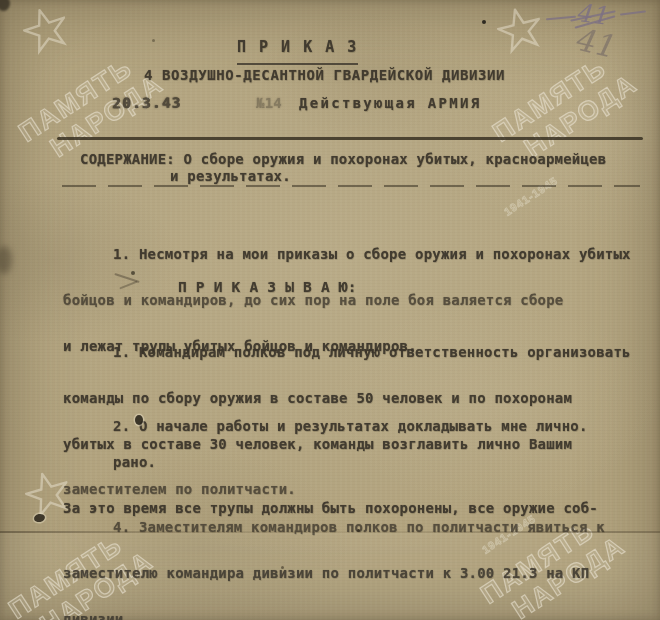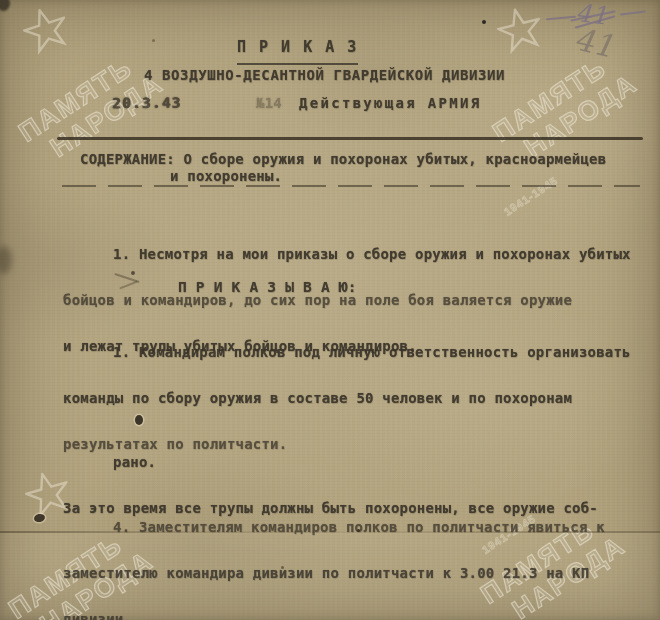--- a/index.html
+++ b/index.html
@@ -113,37 +113,41 @@
 
   <div class="t" style="left:237px;top:40px;font-size:15px;letter-spacing:2px;border-bottom:2.5px solid rgba(58,52,42,.85);padding-bottom:8px;">П Р И К А З</div>
   <div class="t" style="left:116px;top:68px;letter-spacing:.6px;margin-left:28px;">4 ВОЗДУШНО-ДЕСАНТНОЙ ГВАРДЕЙСКОЙ ДИВИЗИИ</div>
   <div class="t smudge" style="left:88px;top:96px;letter-spacing:1.5px;transform:rotate(-.5deg);">20.3.43</div>
   <div class="t faint" style="left:256px;top:96px;">№14</div>
   <div class="t" style="left:299px;top:96px;letter-spacing:2.3px;">Действующая АРМИЯ</div>
 
   <div class="rule" style="left:57px;top:137px;width:586px;height:3px;border-radius:2px;"></div>
 
   <div class="t" style="left:80px;top:152px;">СОДЕРЖАНИЕ: О сборе оружия и похоронах убитых, красноармейцев</div>
-  <div class="t" style="left:170px;top:169px;">и похоронены.</div>
+  <div class="t" style="left:170px;top:169px;">и результатах.</div>
   <div class="dashrule" style="left:62px;top:185px;width:578px;"></div>
 
   <div class="t para indent" style="left:63px;top:217px;">
     <span class="ln">1. Несмотря на мои приказы о сборе оружия и похоронах убитых</span>
-    <span class="ln fade">бойцов и командиров, до сих пор на поле боя валяется оружие</span>
+    <span class="ln fade">бойцов и командиров, до сих пор на поле боя валяется сборе</span>
     <span class="ln">и лежат трупы убитых бойцов и командиров.</span>
   </div>
 
   <div class="t" style="left:178px;top:280px;font-size:14.5px;">П Р И К А З Ы В А Ю:</div>
 
   <div class="t para indent" style="left:63px;top:315px;">
     <span class="ln">1. Командирам полков под личную ответственность организовать</span>
     <span class="ln">команды по сбору оружия в составе 50 человек и по похоронам</span>
-    <span class="ln fade">результатах по политчасти.</span>
+    <span class="ln">убитых в составе 30 человек, команды возглавить лично Вашим</span>
+    <span class="ln fade">заместителем по политчасти.</span>
   </div>
 
+  <div class="t para indent" style="left:63px;top:389px;">
+    <span class="ln">2. О начале работы и результатах докладывать мне лично.</span>
+  </div>
 
   <div class="t para indent" style="left:63px;top:425px;">
     <span class="ln">рано.</span>
     <span class="ln">За это время все трупы должны быть похоронены, все оружие соб-</span>
   </div>
 
   <div class="t para indent" style="left:63px;top:490px;">
     <span class="ln fade">4. Заместителям командиров полков по политчасти явиться к</span>
     <span class="ln">заместителю командира дивизии по политчасти к 3.00 21.3 на КП</span>
     <span class="ln">дивизии.</span>

